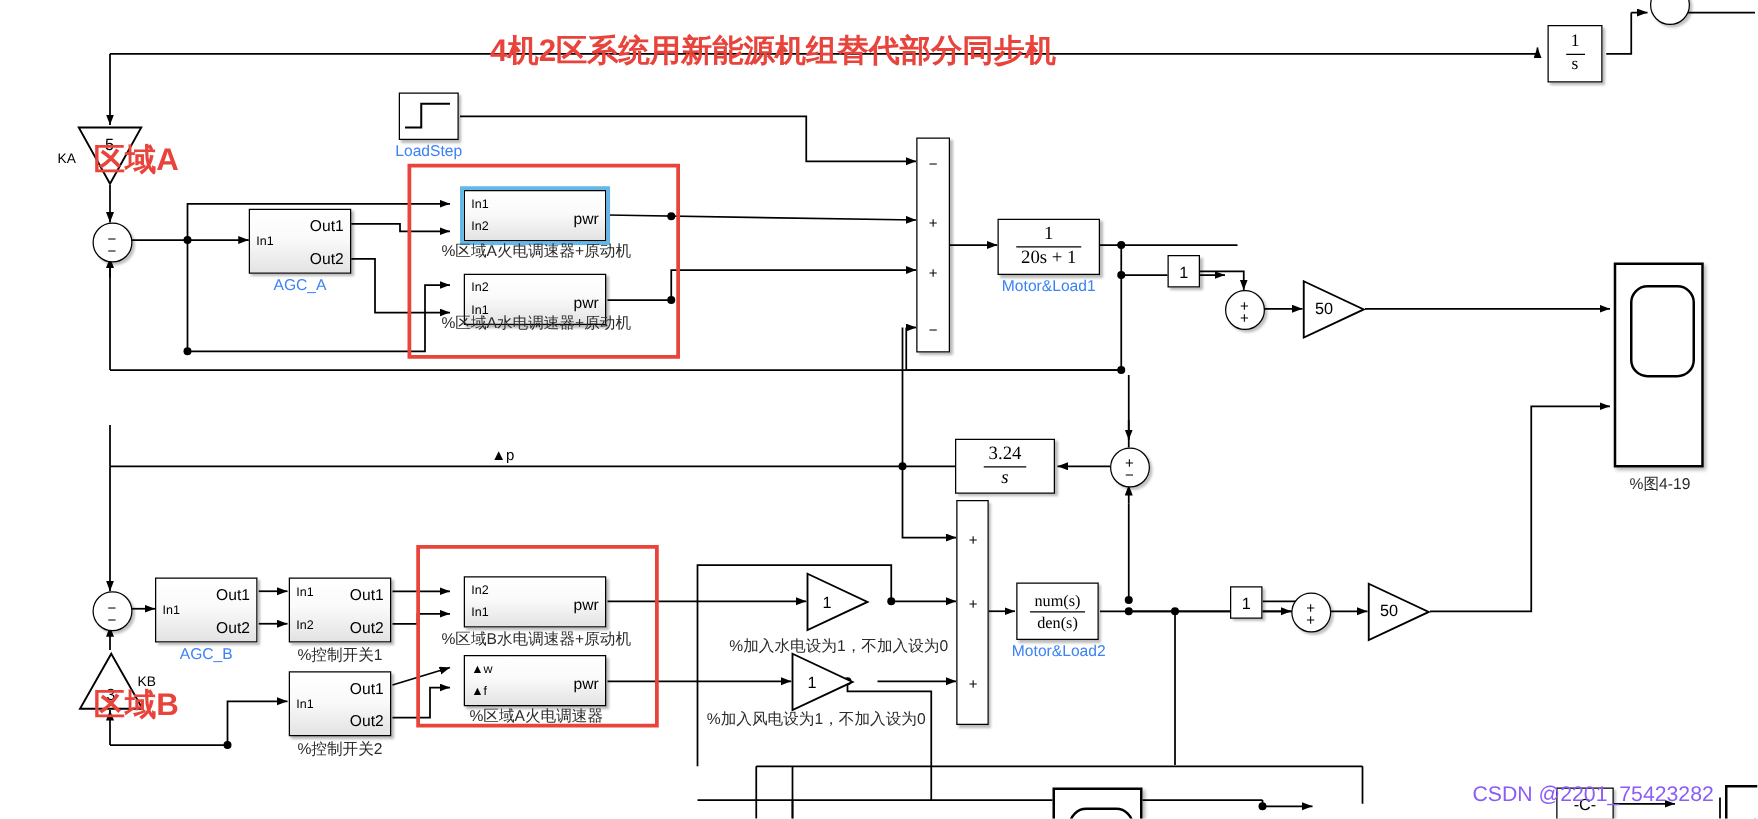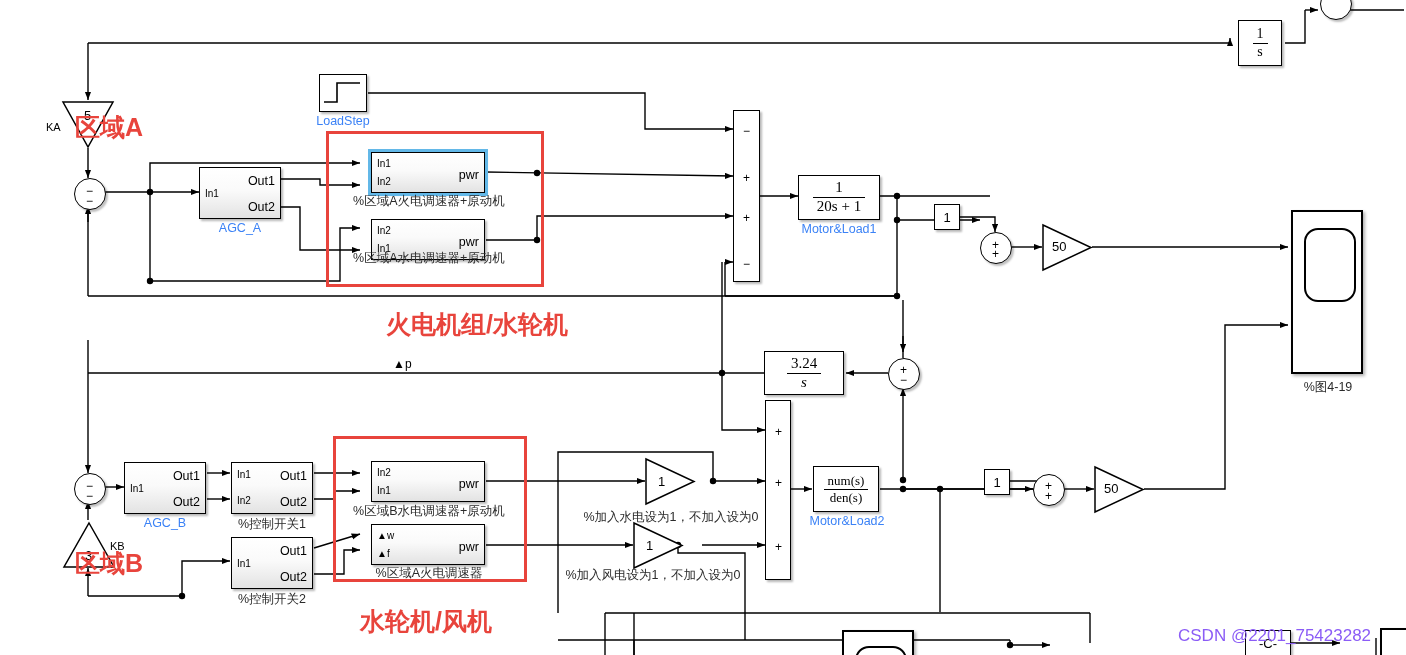--- a/index.html
+++ b/index.html
@@ -321,20 +321,21 @@
 
       <path d="M 1010,640 L 1010,648"></path>
       <circle cx="1010" cy="645" r="3.2" fill="#000" stroke="none"></circle>
       <path d="M 1010,645 L 1050,645" marker-end="url(#ah)"></path>
 
       <path d="M 1285,43 L 1305,43 L 1305,10"></path>
       <path d="M 1305,10 L 1318,10" marker-end="url(#ah)"></path>
     </g>
   </svg>
 
+  <div class="ann" style="left:392px; top:24px; font-size:25px;">4机2区系统用新能源机组替代部分同步机</div>
 
   <div class="tf" style="left:1238px; top:20px; width:44px; height:46px; font-size:14px;">
     <span class="frac">
       <span class="num">1</span>
       <span class="den">s</span>
     </span>
   </div>
   <div class="sum-round" style="left:1320px; top:-12px; width:30px; height:30px;"></div>
 
   <div class="stepblk" style="left:319px; top:74px; width:48px; height:38px;">
@@ -375,21 +376,20 @@
 
   <div class="blk" style="left:371px; top:219px; width:114px; height:41px;">
     <span class="port-l" style="top:6px;">In2</span>
     <span class="port-l" style="top:24px;">In1</span>
     <span class="port-r" style="top:16px;">pwr</span>
   </div>
   <div class="blabel cn" style="left:337px; top:250px; width:184px;">%区域A水电调速器+原动机</div>
 
   <div class="ann" style="left:75px; top:111px; font-size:25px;">区域A</div>
 
-  <div class="ann" style="left:386px; top:308px; font-size:25px;">火电机组/水轮机</div>
 
   <div class="sum-rect" style="left:733px; top:110px; width:27px; height:172px;">
     <span class="sgn" style="left:9px; top:14px;">−</span>
     <span class="sgn" style="left:9px; top:61px;">+</span>
     <span class="sgn" style="left:9px; top:101px;">+</span>
     <span class="sgn" style="left:9px; top:147px;">−</span>
   </div>
 
   <div class="tf" style="left:798px; top:175px; width:82px; height:45px; font-size:15px;">
     <span class="frac">
@@ -478,21 +478,20 @@
   </div>
   <div class="blabel cn" style="left:337px; top:503px; width:184px;">%区域B水电调速器+原动机</div>
 
   <div class="blk" style="left:371px; top:524px; width:114px; height:41px;">
     <span class="port-l" style="top:6px;">▲w</span>
     <span class="port-l" style="top:24px;">▲f</span>
     <span class="port-r" style="top:16px;">pwr</span>
   </div>
   <div class="blabel cn" style="left:363px; top:565px; width:132px;">%区域A火电调速器</div>
 
-  <div class="ann" style="left:360px; top:605px; font-size:25px;">水轮机/风机</div>
 
   <div class="gain" style="left:645px; top:458px; width:50px; height:47px;">
     <svg width="50" height="47">
       <polygon points="1,1 49,23.5 1,46" fill="#fff" stroke="#000" stroke-width="1.5"></polygon>
     </svg>
     <div class="gtxt" style="left:13px; top:16px;">1</div>
   </div>
   <div class="blabel cn" style="left:578px; top:509px; width:186px; font-size:12.5px;">%加入水电设为1，不加入设为0</div>
 
   <div class="gain" style="left:633px; top:522px; width:50px; height:47px;">

